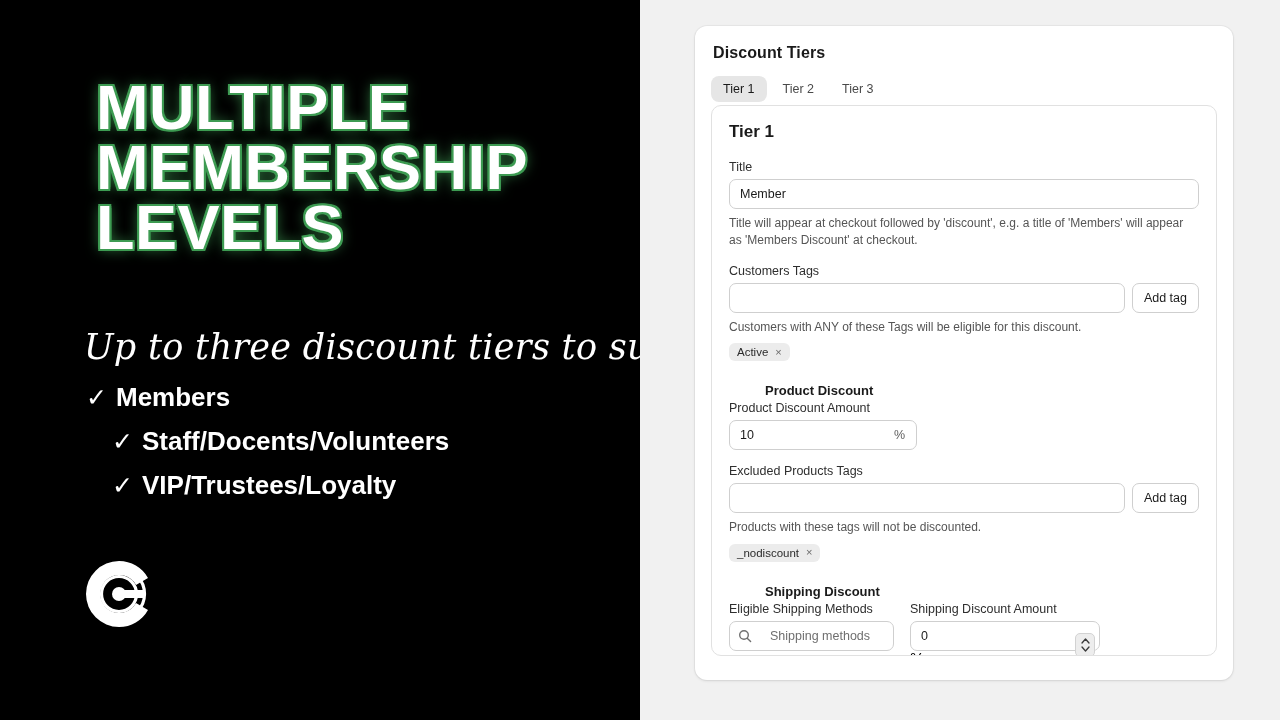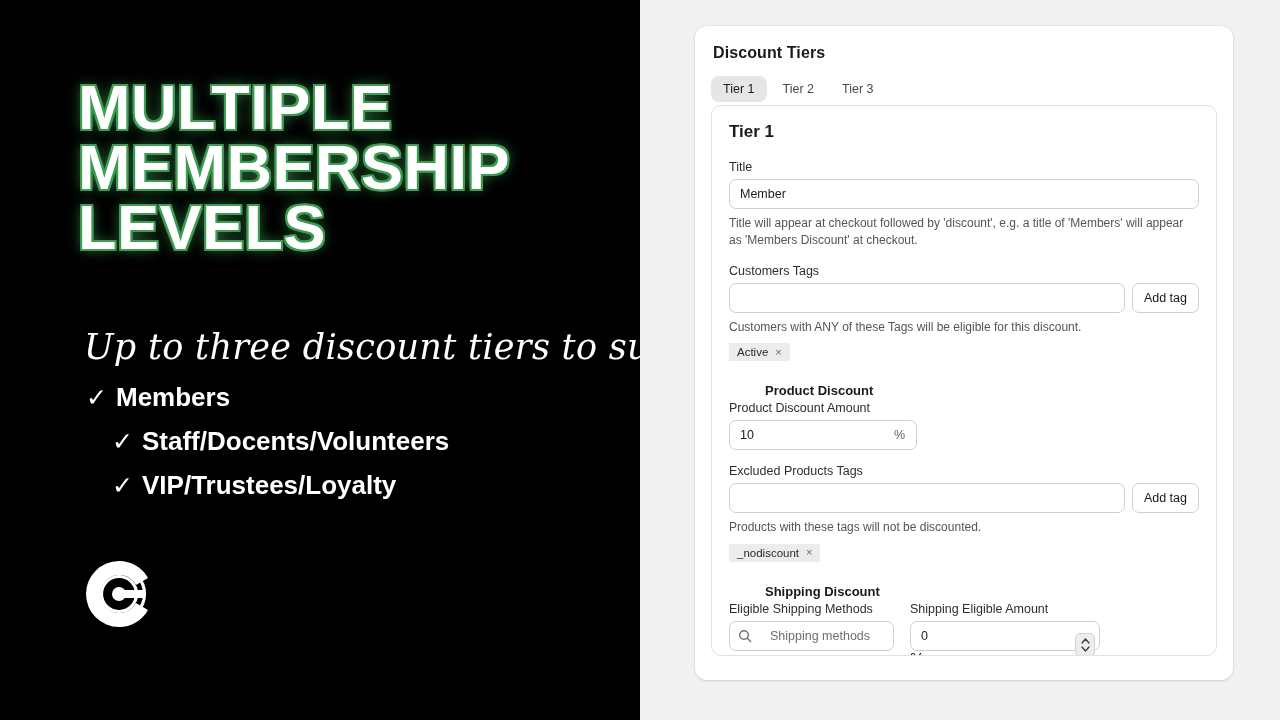--- a/index.html
+++ b/index.html
@@ -13,21 +13,21 @@
 
   
   .promo {
     width: 640px; height: 720px;
     background: #000;
     position: relative;
     flex: 0 0 640px;
   }
   .promo-headline {
     position: absolute;
-    left: 78px; top: 78px;
+    left: 96px; top: 78px;
     width: 545px;
     font-size: 63px;
     line-height: 0.95;
     font-weight: 700;
     letter-spacing: 0.5px;
     color: #ffffff;
     text-transform: uppercase;
     font-family: "Liberation Sans", sans-serif;
     text-shadow:
       -2px 0 0 #3d9b52, 2px 0 0 #3d9b52, 0 -2px 0 #3d9b52, 0 2px 0 #3d9b52,
@@ -175,21 +175,21 @@
     cursor: pointer;
     white-space: nowrap;
     font-family: "Liberation Sans", sans-serif;
   }
   .chips { margin-top: 7px; display: flex; flex-wrap: wrap; gap: 6px; }
   .chip {
     display: inline-flex;
     align-items: center;
     gap: 7px;
     background: #ececec;
-    border-radius: 0;
+    border-radius: 6px;
     padding: 3px 8px;
     font-size: 11.5px;
     color: #2b2b2b;
   }
   .chip .x { color: #6a6a6a; font-size: 11px; cursor: pointer; line-height: 1; }
 
   .section-head {
     font-size: 13px;
     font-weight: 700;
     color: #1a1a1a;
@@ -351,21 +351,21 @@
                 <span class="search-icon">
                   <svg width="14" height="14" viewBox="0 0 14 14" aria-hidden="true">
                     <circle cx="6" cy="6" r="4.3" fill="none" stroke="#6f6f6f" stroke-width="1.4"></circle>
                     <line x1="9.2" y1="9.2" x2="12.6" y2="12.6" stroke="#6f6f6f" stroke-width="1.4" stroke-linecap="round"></line>
                   </svg>
                 </span>
                 <input class="input search-input" type="text" placeholder="Shipping methods" style="">
               </div>
             </div>
             <div class="col-b">
-              <label class="fld-label">Shipping Eligible Amount</label>
+              <label class="fld-label">Shipping Discount Amount</label>
               <div class="stepper-wrap">
                 <input class="input" type="text" value="0" style="">
                 <span class="suffix">%</span>
                 <span class="stepper">
                   <svg width="9" height="6" viewBox="0 0 9 6" aria-hidden="true">
                     <polyline points="1,5 4.5,1 8,5" fill="none" stroke="#3a3a3a" stroke-width="1.3" stroke-linecap="round" stroke-linejoin="round"></polyline>
                   </svg>
                   <svg width="9" height="6" viewBox="0 0 9 6" aria-hidden="true">
                     <polyline points="1,1 4.5,5 8,1" fill="none" stroke="#3a3a3a" stroke-width="1.3" stroke-linecap="round" stroke-linejoin="round"></polyline>
                   </svg>

